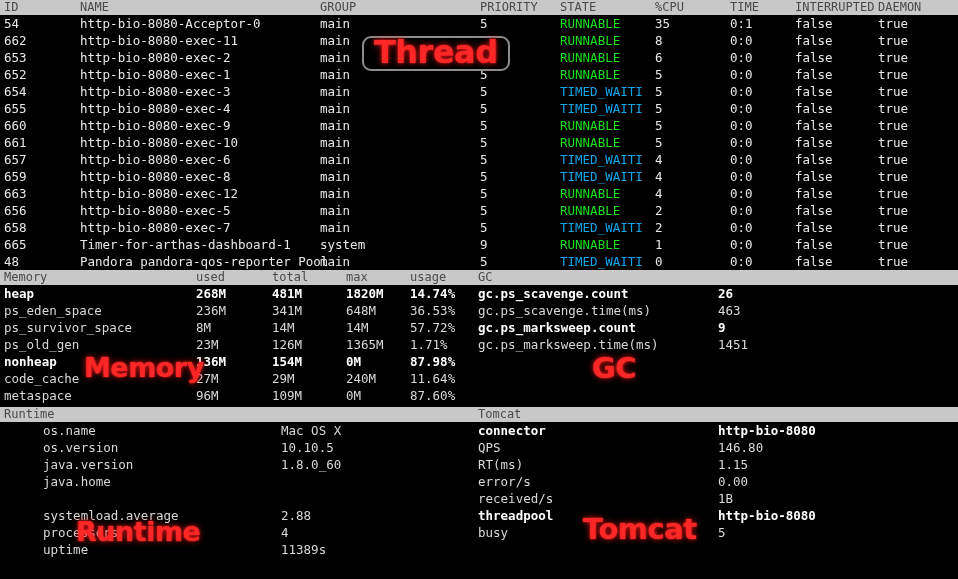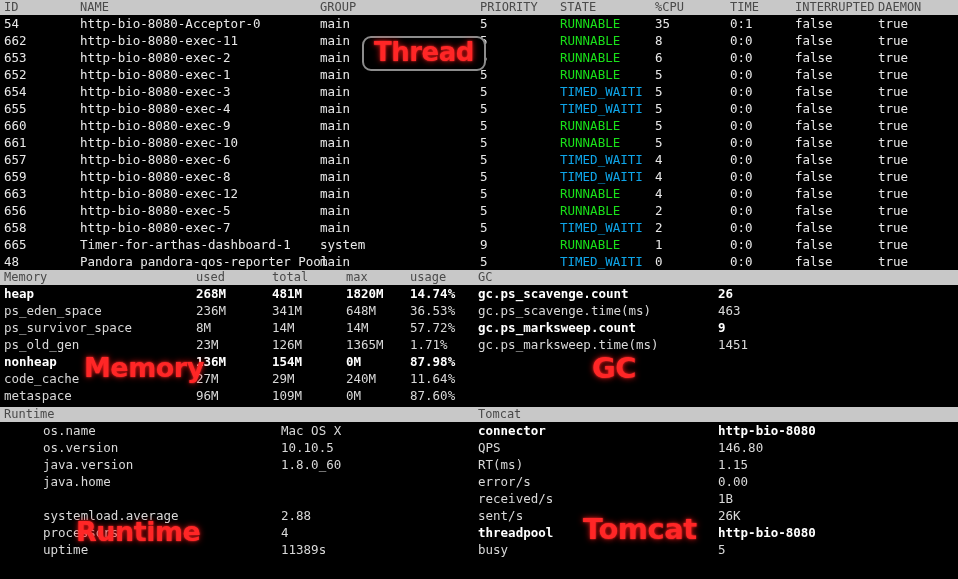--- a/index.html
+++ b/index.html
@@ -163,21 +163,21 @@
     font-family: "DejaVu Sans", "Liberation Sans", sans-serif;
     font-weight: bold;
     letter-spacing: -0.5px;
     text-shadow: 0 0 6px rgba(255,20,20,0.85), 0 0 2px rgba(255,60,60,0.9);
     pointer-events: none;
     z-index: 20;
   }
   .anno-thread {
     left: 362px;
     top: 36px;
-    font-size: 26px;
+    font-size: 32px;
     border: 2px solid #8c8c8c;
     border-radius: 9px;
     padding: 1px 10px 3px 10px;
     background: #000;
     line-height: 27px;
   }
   .anno-memory { left: 84px;  top: 359px; font-size: 27px; }
   .anno-gc     { left: 592px; top: 360px; font-size: 29px; }
   .anno-runtime{ left: 76px;  top: 523px; font-size: 27px; }
   .anno-tomcat { left: 583px; top: 521px; font-size: 29px; }
@@ -261,21 +261,20 @@
           <div class="rrow"><span class="r-name dim">systemload.average</span><span class="r-val dim">2.88</span></div>
           <div class="rrow"><span class="r-name dim">processors</span><span class="r-val dim">4</span></div>
           <div class="rrow"><span class="r-name dim">uptime</span><span class="r-val dim">11389s</span></div>
         </div>
       <div class="tomcat-pane" id="tomcat-rows">
           <div class="tcrow"><span class="t-name bold">connector</span><span class="t-val bold">http-bio-8080</span></div>
           <div class="tcrow"><span class="t-name dim">QPS</span><span class="t-val dim">146.80</span></div>
           <div class="tcrow"><span class="t-name dim">RT(ms)</span><span class="t-val dim">1.15</span></div>
           <div class="tcrow"><span class="t-name dim">error/s</span><span class="t-val dim">0.00</span></div>
           <div class="tcrow"><span class="t-name dim">received/s</span><span class="t-val dim">1B</span></div>
-          <div class="tcrow"><span class="t-name dim">sent/s</span><span class="t-val dim">26K</span></div>
           <div class="tcrow"><span class="t-name bold">threadpool</span><span class="t-val bold">http-bio-8080</span></div>
           <div class="tcrow"><span class="t-name dim">busy</span><span class="t-val dim">5</span></div>
         </div>
     </div>
   </div>
 
   <div class="prompt-line">
     
     
   </div>

